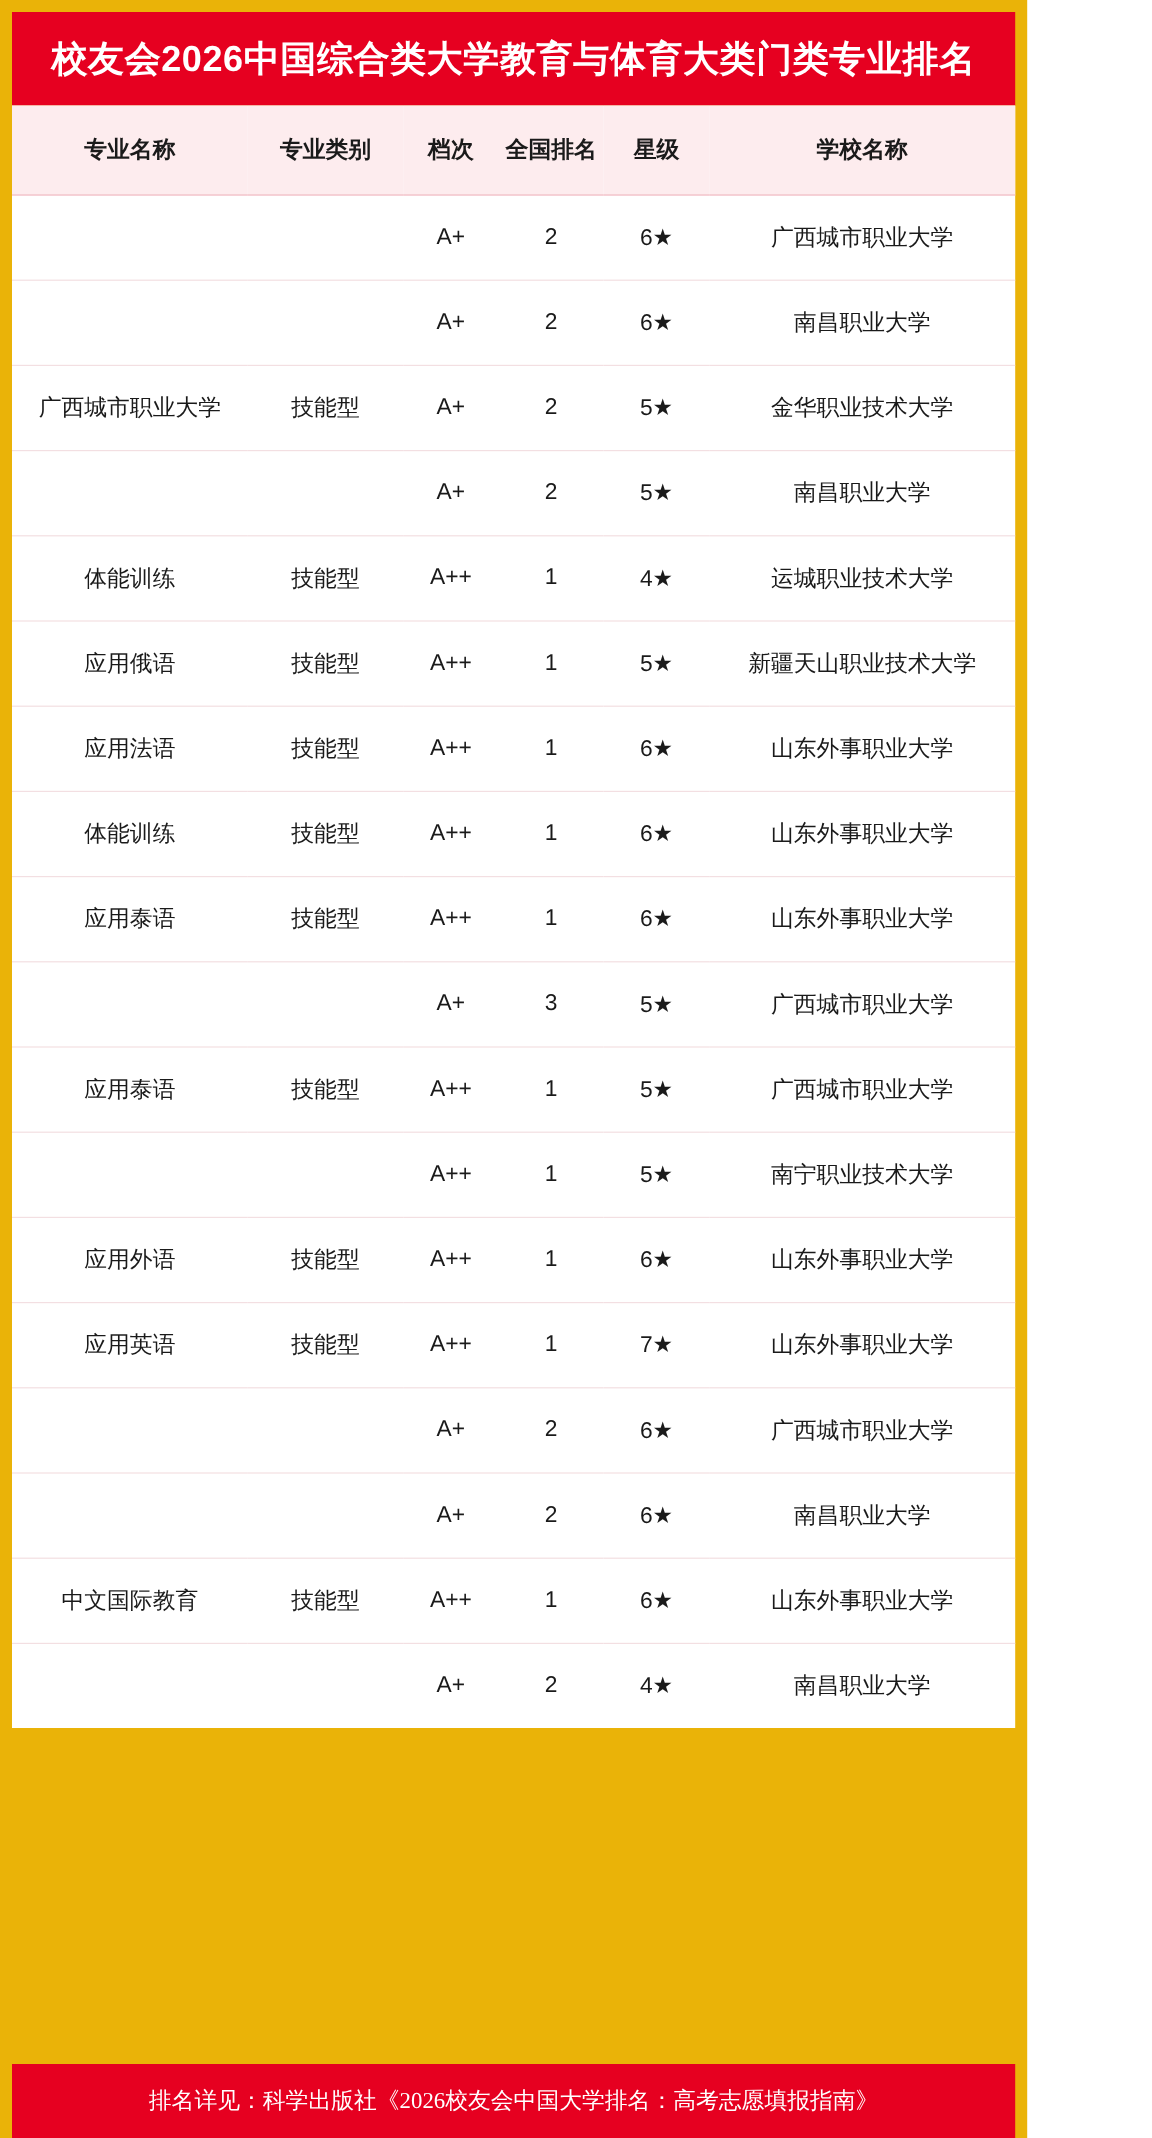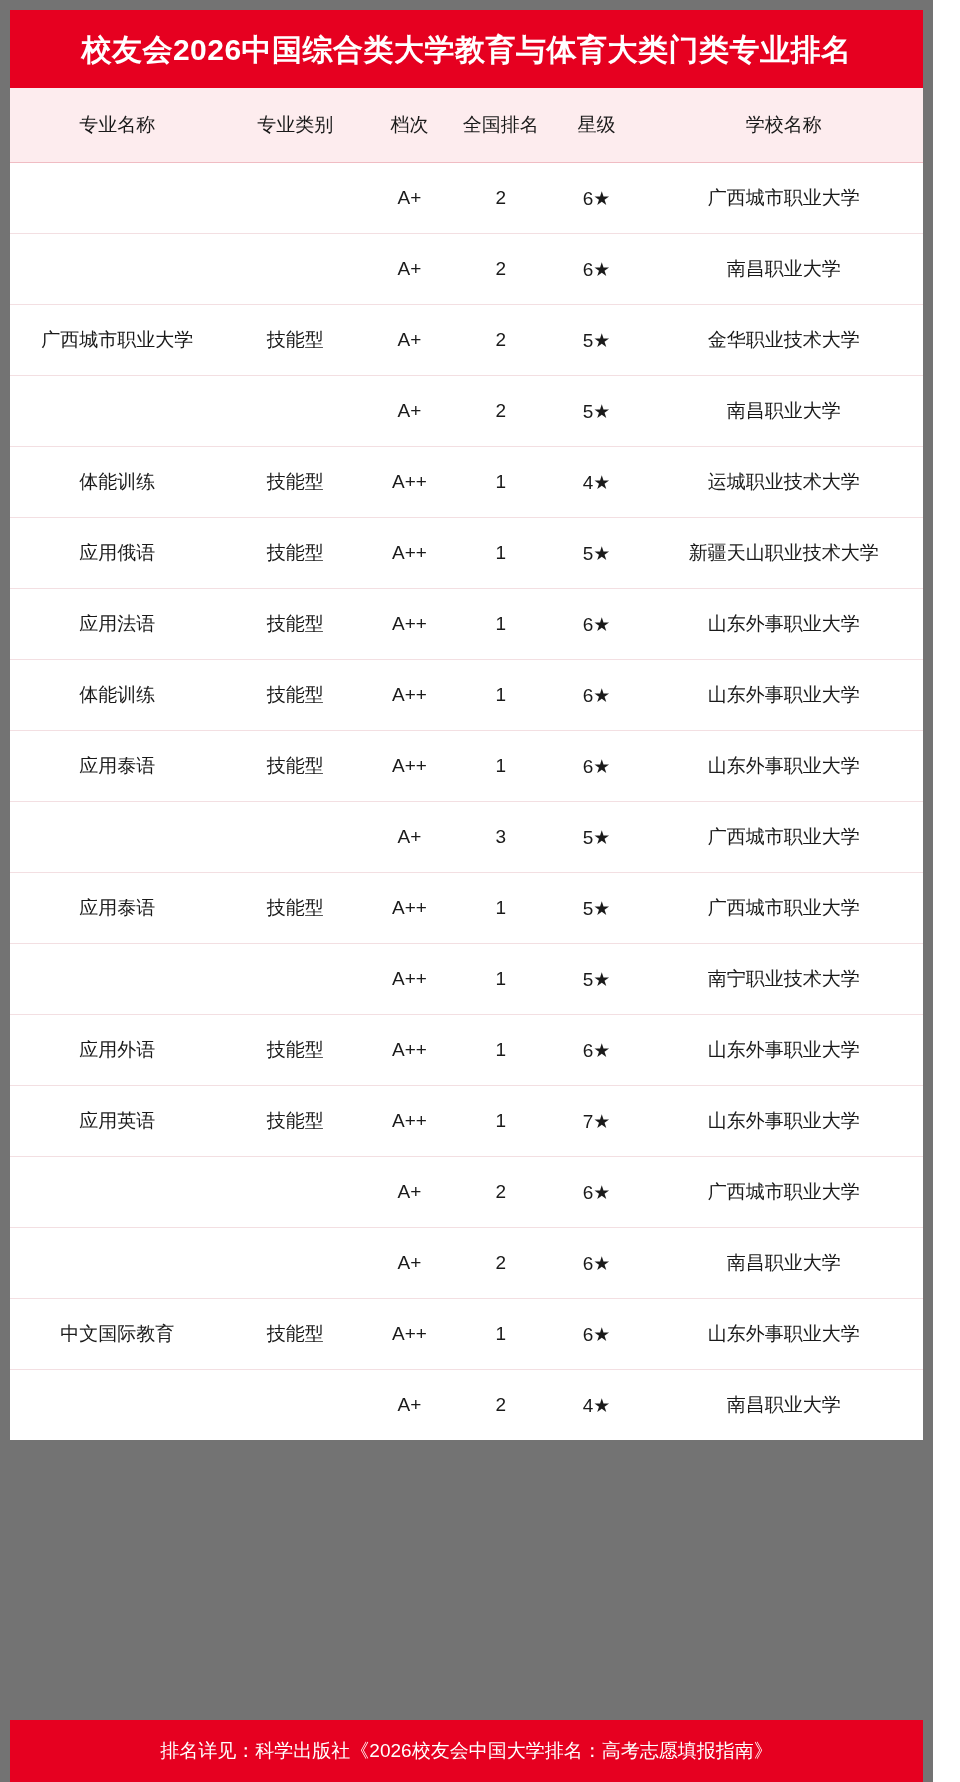--- a/index.html
+++ b/index.html
@@ -6,23 +6,23 @@
     margin: 0;
     padding: 0;
     background: #ffffff;
   }
   body {
     width: 960px;
     font-family: "Liberation Sans", "DejaVu Sans", sans-serif;
     color: #222;
   }
   .page {
-    width: 933px;
+    width: 856px;
     min-height: 1782px;
-    background: #737373;
+    background: #eab308;
     box-sizing: border-box;
     padding: 10px 10px 0 10px;
     display: flex;
     flex-direction: column;
   }
   .title-bar {
     background: #e60020;
     color: #ffffff;
     height: 78px;
     display: flex;
@@ -38,21 +38,21 @@
   }
   table.rank-table {
     width: 100%;
     border-collapse: collapse;
     table-layout: fixed;
     background: #ffffff;
   }
   table.rank-table th {
     background: #fdecee;
     font-size: 19px;
-    font-weight: normal;
+    font-weight: bold;
     color: #1a1a1a;
     height: 72px;
     border-bottom: 1px solid #f0bcc3;
     text-align: center;
     vertical-align: middle;
   }
   table.rank-table td {
     height: 70px;
     font-size: 19px;
     color: #1a1a1a;
@@ -75,20 +75,21 @@
   .footer-bar {
     margin-top: auto;
     background: #e60020;
     color: #ffffff;
     height: 62px;
     display: flex;
     align-items: center;
     justify-content: center;
     font-size: 19px;
     text-align: center;
+    font-family: Liberation Serif, serif;
   }
 </style>
 </head>
 <body>
 
 <div class="page">
 
   <div class="title-bar">
     <div class="title-text">校友会2026中国综合类大学教育与体育大类门类专业排名</div>
   </div>

